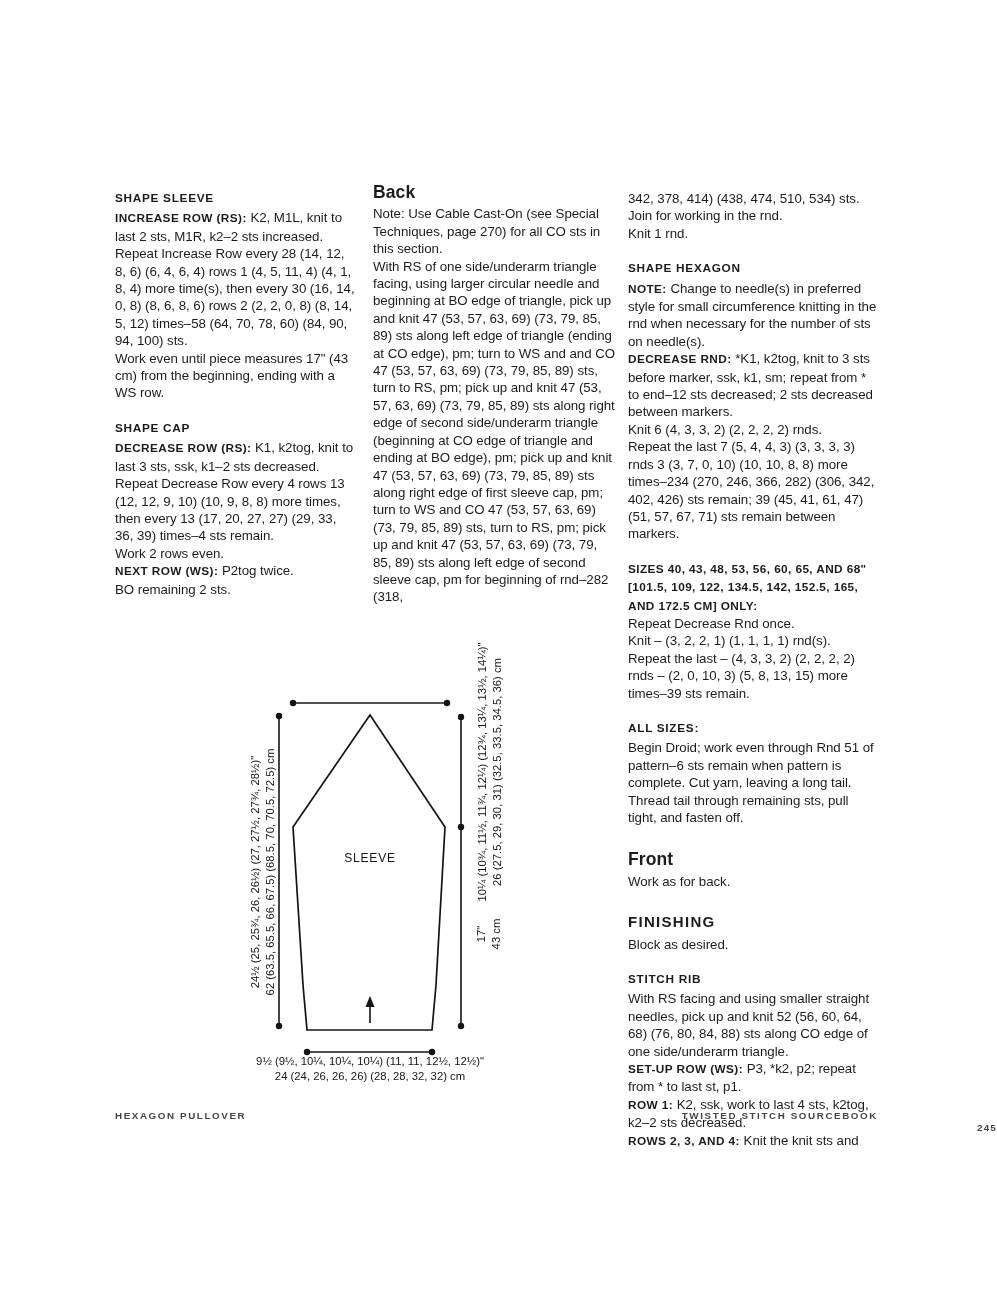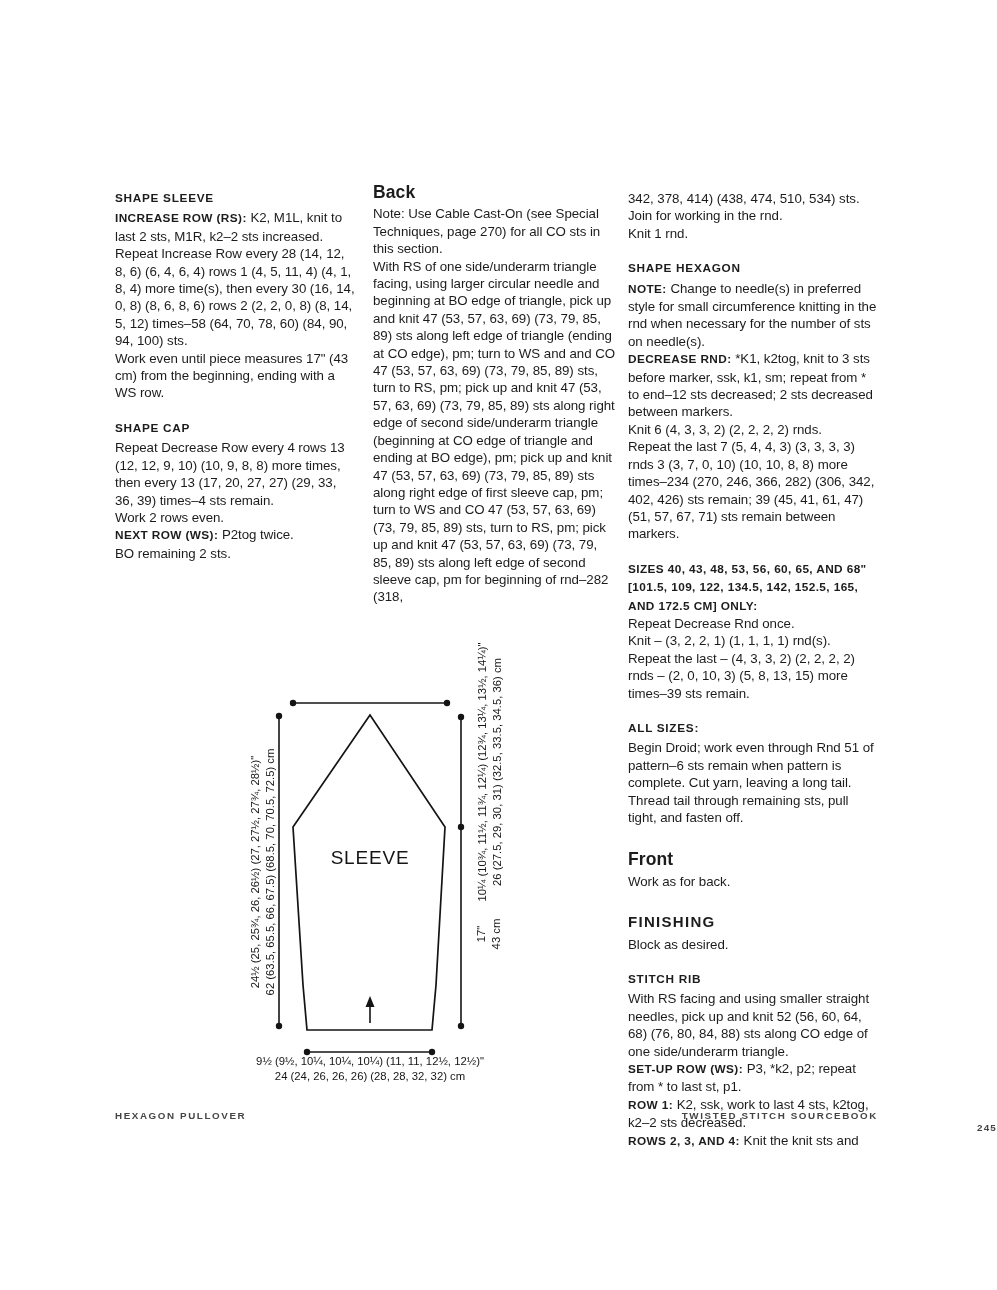--- a/index.html
+++ b/index.html
@@ -19,39 +19,40 @@
   .blk-h2c{font-size:15px;font-weight:bold;letter-spacing:1.3px;margin:23px 0 5px;}
   .col > :first-child{margin-top:0;}
   .lbl{font-weight:bold;font-size:11.8px;letter-spacing:.4px;}
 
   
   .diagram{position:absolute;left:220px;top:655px;width:310px;height:445px;}
   .diagram svg{position:absolute;left:0;top:0;}
   .dim{position:absolute;font-size:11.3px;line-height:14.5px;text-align:center;
        white-space:nowrap;transform:translate(-50%,-50%);color:#151515;}
   .dim.rot{transform:translate(-50%,-50%) rotate(-90deg);}
-  .sleeve-label{position:absolute;font-size:19px;letter-spacing:.8px;
+  .sleeve-label{position:absolute;font-size:12px;letter-spacing:.8px;
        transform:translate(-50%,-50%);color:#151515;}
 
   
   .footer{position:absolute;top:1110px;left:0;width:997px;height:16px;
       font-size:9.8px;font-weight:bold;letter-spacing:1.6px;color:#454545;}
   .footer .f-left{position:absolute;left:115px;top:0;}
   .footer .f-center{position:absolute;left:0;width:100%;text-align:right;top:12px;letter-spacing:1.2px;}
   .footer .f-right{position:absolute;right:119px;top:0;}
 </style>
 </head>
 <body>
 
 <div class="col col-left">
     <h3 class="blk-h3"><span>SHAPE SLEEVE</span></h3>
     <p class="blk-p"><span class="lbl">INCREASE ROW (RS): </span><span>K2, M1L, knit to last 2 sts, M1R, k2–2 sts increased.</span></p>
     <p class="blk-p"><span>Repeat Increase Row every 28 (14, 12, 8, 6) (6, 4, 6, 4) rows 1 (4, 5, 11, 4) (4, 1, 8, 4) more time(s), then every 30 (16, 14, 0, 8) (8, 6, 8, 6) rows 2 (2, 2, 0, 8) (8, 14, 5, 12) times–58 (64, 70, 78, 60) (84, 90, 94, 100) sts.</span></p>
     <p class="blk-p"><span>Work even until piece measures 17" (43 cm) from the beginning, ending with a WS row.</span></p>
     <h3 class="blk-h3"><span>SHAPE CAP</span></h3>
+    <p class="blk-p"><span class="lbl">DECREASE ROW (RS): </span><span>K1, k2tog, knit to last 3 sts, ssk, k1–2 sts decreased.</span></p>
     <p class="blk-p"><span>Repeat Decrease Row every 4 rows 13 (12, 12, 9, 10) (10, 9, 8, 8) more times, then every 13 (17, 20, 27, 27) (29, 33, 36, 39) times–4 sts remain.</span></p>
     <p class="blk-p"><span>Work 2 rows even.</span></p>
     <p class="blk-p"><span class="lbl">NEXT ROW (WS): </span><span>P2tog twice.</span></p>
     <p class="blk-p"><span>BO remaining 2 sts.</span></p>
   </div>
 <div class="col col-mid">
     <h2 class="blk-h2"><span>Back</span></h2>
     <p class="blk-p"><span>Note: Use Cable Cast-On (see Special Techniques, page 270) for all CO sts in this section.</span></p>
     <p class="blk-p"><span>With RS of one side/underarm triangle facing, using larger circular needle and beginning at BO edge of triangle, pick up and knit 47 (53, 57, 63, 69) (73, 79, 85, 89) sts along left edge of triangle (ending at CO edge), pm; turn to WS and and CO 47 (53, 57, 63, 69) (73, 79, 85, 89) sts, turn to RS, pm; pick up and knit 47 (53, 57, 63, 69) (73, 79, 85, 89) sts along right edge of second side/underarm triangle (beginning at CO edge of triangle and ending at BO edge), pm; pick up and knit 47 (53, 57, 63, 69) (73, 79, 85, 89) sts along right edge of first sleeve cap, pm; turn to WS and CO 47 (53, 57, 63, 69) (73, 79, 85, 89) sts, turn to RS, pm; pick up and knit 47 (53, 57, 63, 69) (73, 79, 85, 89) sts along left edge of second sleeve cap, pm for beginning of rnd–282 (318,</span></p>
   </div>

